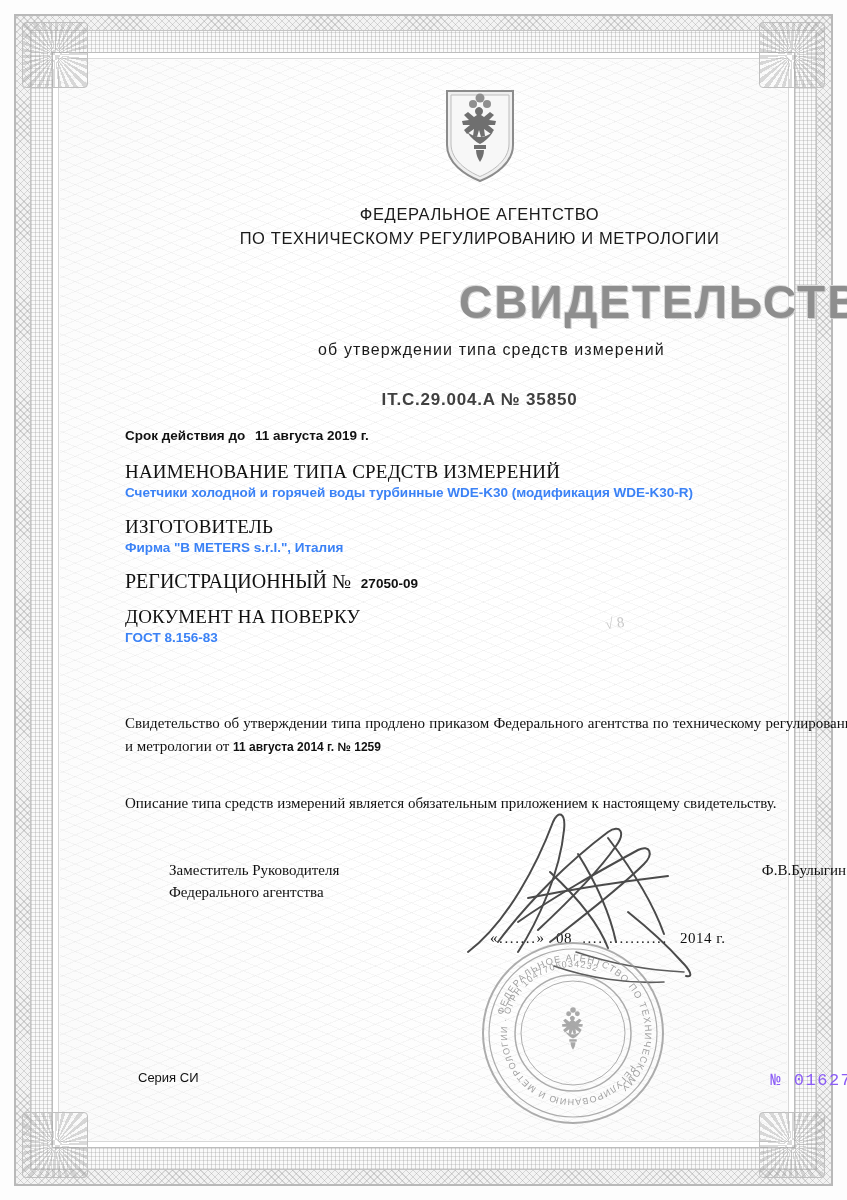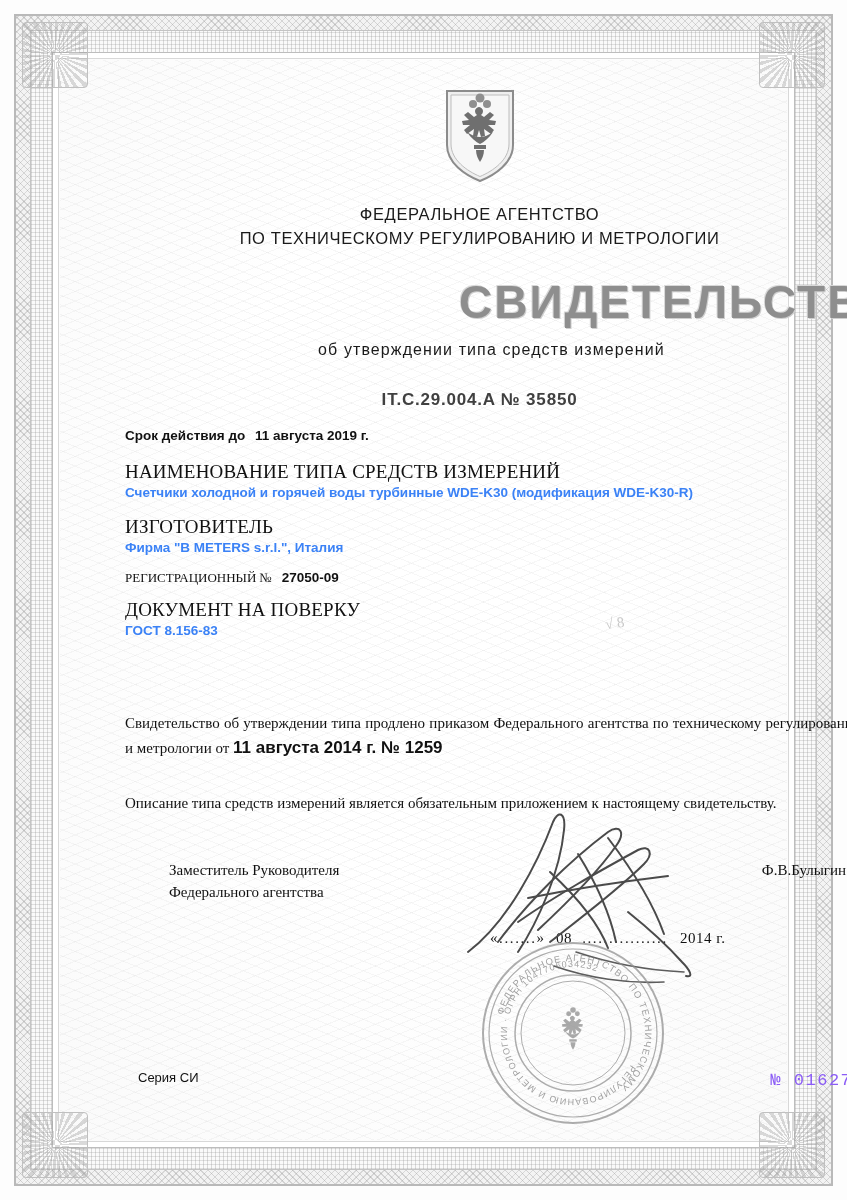--- a/index.html
+++ b/index.html
@@ -163,39 +163,39 @@
   }
   .field-value {
     font-family: "Liberation Sans", sans-serif;
     font-weight: bold;
     font-size: 13.5px;
     line-height: 1.45;
     color: #3b82f6;
   }
   .inline-label {
     font-family: "Liberation Serif", serif;
-    font-size: 13px;
+    font-size: 20px;
   }
   .inline-value {
     font-family: "Liberation Sans", sans-serif;
     font-weight: bold;
     font-size: 13.5px;
   }
 
   .para {
     position: absolute;
     left: 65px;
     right: 35px;
     font-family: "Liberation Serif", serif;
     font-size: 15px;
     line-height: 1.5;
     color: #111;
     text-align: justify;
   }
-  .para b { font-family: "Liberation Sans", sans-serif; font-size: 17px; }
+  .para b { font-family: "Liberation Sans", sans-serif; font-size: 12px; }
   .para-1 { top: 652px; }
   .para-2 { top: 732px; }
 
   .sign-row {
     position: absolute;
     left: 65px;
     right: 35px;
     top: 800px;
     font-family: "Liberation Serif", serif;
     font-size: 15px;

